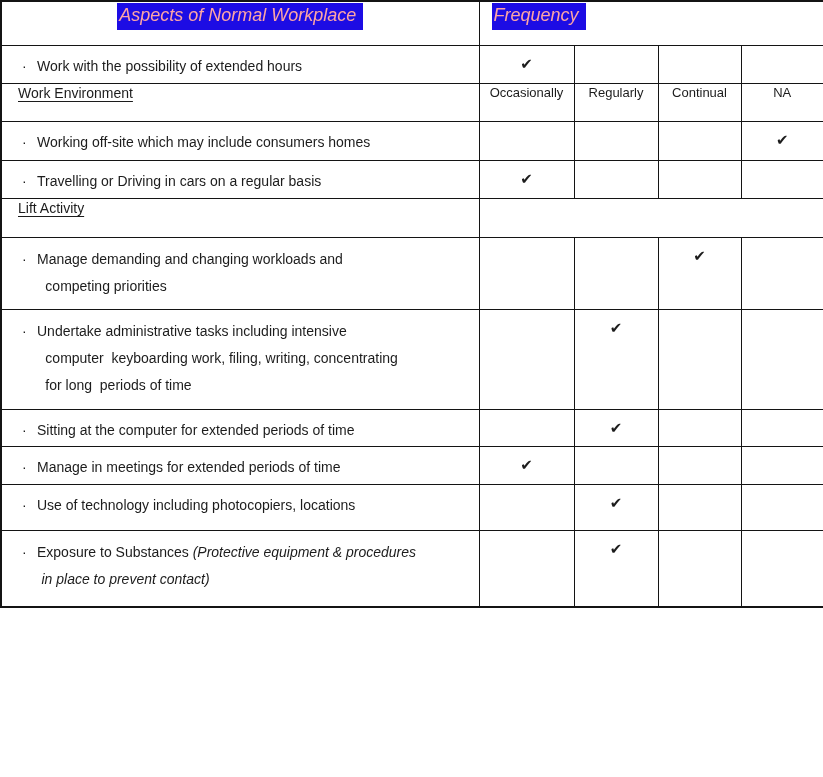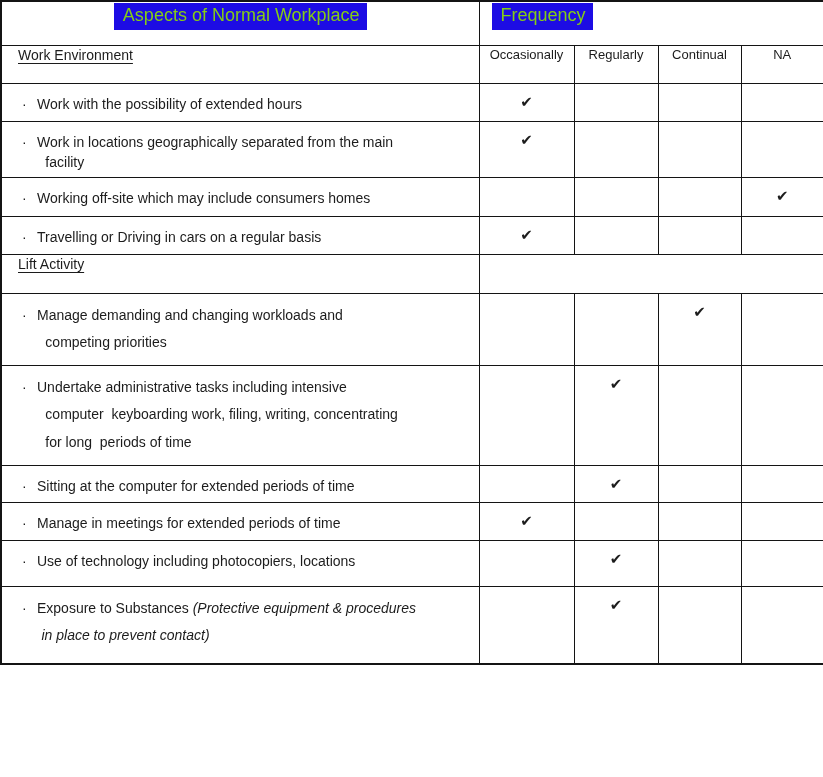--- a/index.html
+++ b/index.html
@@ -8,22 +8,22 @@
   table.grid{width:823px;border-collapse:collapse;table-layout:fixed;
     border:2px solid #141414;}
   table.grid td{border:1.5px solid #141414;vertical-align:top;overflow:hidden;}
   
   tr.h44{height:44px}tr.h38{height:38px}tr.h56{height:56px}tr.h39{height:39px}
   tr.h43{height:43px}tr.h72{height:72px}tr.h100{height:100px}tr.h37{height:37px}
   tr.h46{height:46px}tr.h36{height:36px}tr.h77{height:77px}
   
   td.title-left{text-align:center;vertical-align:middle;}
   td.title-right{vertical-align:middle;padding-left:12px;}
-  .hl{display:inline-block;background:#1d0ce4;color:#84cc16;font-size:18px;
-     padding:2px 7px 3px 9px;line-height:1.2;}
+  .hl{display:inline-block;background:#1d0ce4;color:#fca5a5;font-size:18px;
+     padding:2px 7px 3px 2px;line-height:1.2;font-style:italic;}
   
   td.section{vertical-align:middle;padding-left:16px;font-size:14px;}
   td.section .sec{text-decoration:underline;text-underline-offset:3px;}
   td.colhead{vertical-align:middle;text-align:center;font-size:13px;}
   
   td.desc{padding:10px 10px 5px 20px;font-size:14px;line-height:1.45;}
   .bullet{display:inline-block;width:15px;color:#1c1c1c;}
   .txt,.it{white-space:pre-wrap;}
   .it{font-style:italic;}
   tr.lh2 td.desc{line-height:1.95;padding-top:8px;}
@@ -44,41 +44,33 @@
         <col style="width:83px">
   </colgroup>
 
   <tbody>
         <tr class="h44">
     <td class="title-left"><span class="hl">Aspects of Normal Workplace</span></td>
     <td class="title-right" colspan="4"><span class="hl">Frequency</span></td>
   </tr>
 
   <tr class="h38">
-    <td class="section"><span class="sec">Work Environment</span></td>
-    <td class="colhead">Occasionally</td>
-    <td class="colhead">Regularly</td>
-    <td class="colhead">Continual</td>
-    <td class="colhead">NA</td>
-  </tr>
-
-  <tr class="h38">
     <td class="desc"><span class="bullet">·</span><span class="txt">Work with the possibility of extended hours</span><span class="it"></span></td>
     <td class="mark">✔</td>
     <td class="mark"></td>
     <td class="mark"></td>
     <td class="mark"></td>
   </tr>
-  <tr class="h56">
-    <td class="desc"><span class="bullet">·</span><span class="txt">Work in locations geographically separated from the main
-      facility</span><span class="it"></span></td>
-    <td class="mark">✔</td>
-    <td class="mark"></td>
-    <td class="mark"></td>
-    <td class="mark"></td>
+
+  <tr class="h38">
+    <td class="section"><span class="sec">Work Environment</span></td>
+    <td class="colhead">Occasionally</td>
+    <td class="colhead">Regularly</td>
+    <td class="colhead">Continual</td>
+    <td class="colhead">NA</td>
   </tr>
   <tr class="h39">
     <td class="desc"><span class="bullet">·</span><span class="txt">Working off-site which may include consumers homes</span><span class="it"></span></td>
     <td class="mark"></td>
     <td class="mark"></td>
     <td class="mark"></td>
     <td class="mark">✔</td>
   </tr>
   <tr class="h38">
     <td class="desc"><span class="bullet">·</span><span class="txt">Travelling or Driving in cars on a regular basis</span><span class="it"></span></td>

